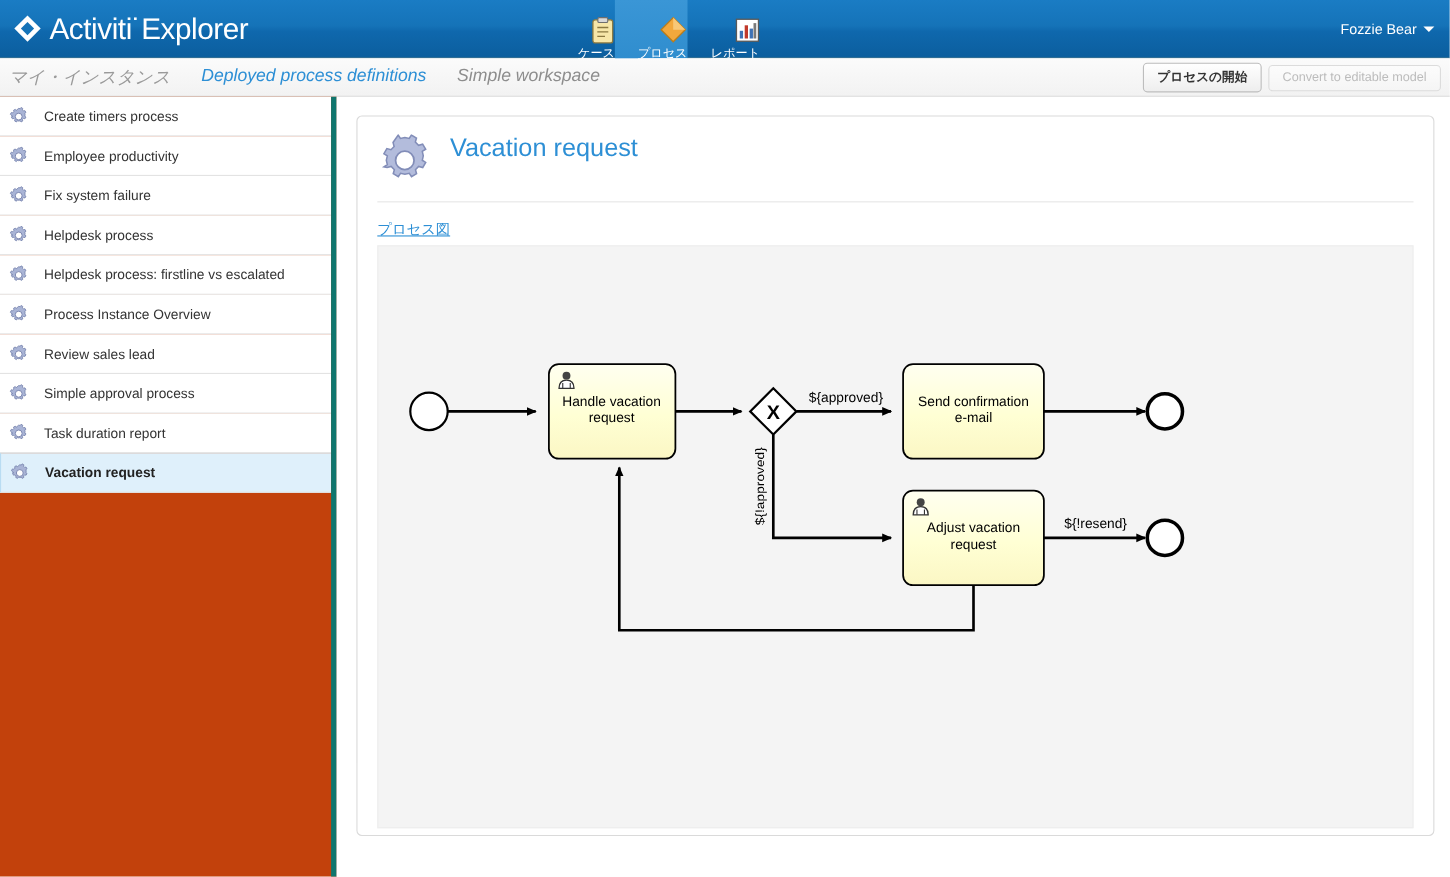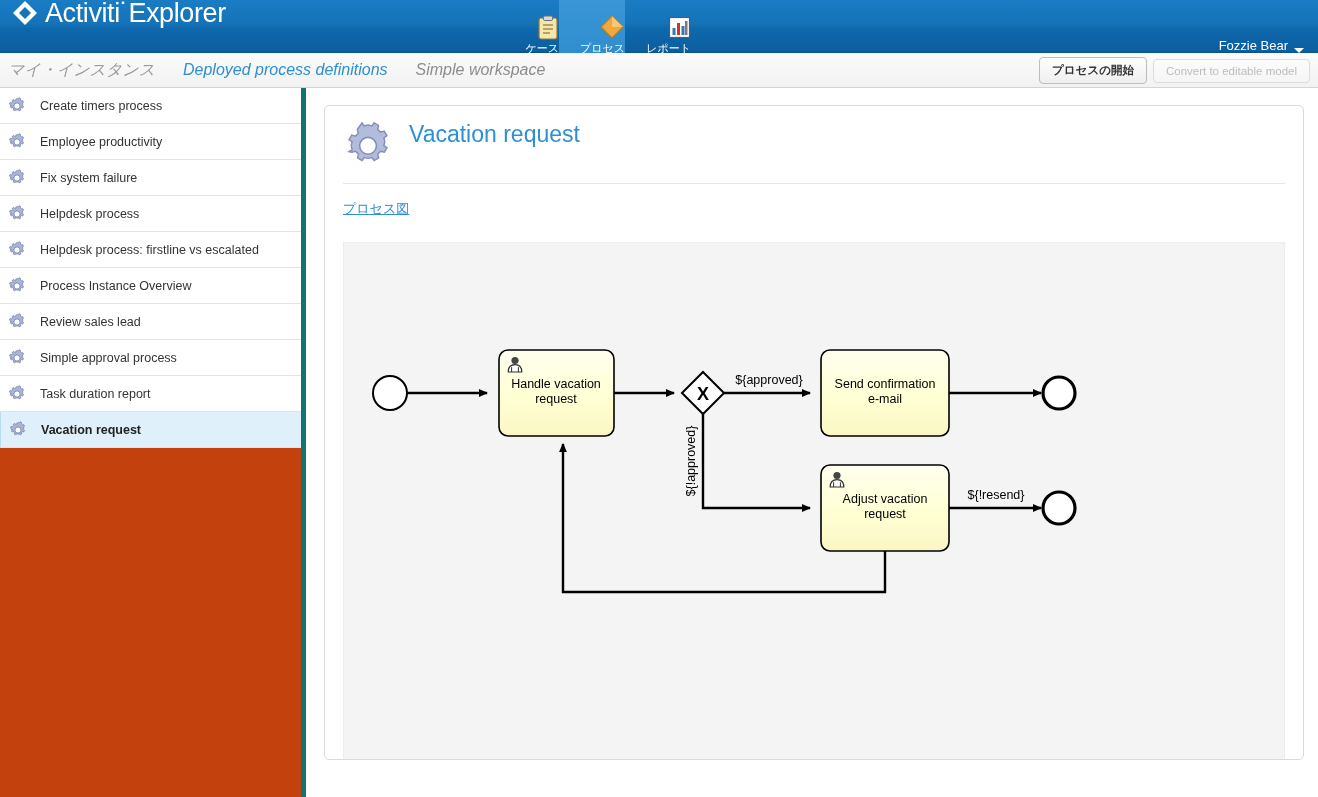--- a/index.html
+++ b/index.html
@@ -14,21 +14,21 @@
   
   .topbar {
     position: relative;
     height: 53px;
     background: linear-gradient(to bottom, #1a7cc4 0%, #1573b8 45%, #0f68ad 55%, #0b5e9e 100%);
     display: flex;
     align-items: center;
     border-bottom: 1px solid #08537f;
   }
   .brand {
-    display: flex; 
+    display: flex; align-items: center;
     padding-left: 12px;
     height: 53px;
   }
   .brand-diamond {
     width: 26px; height: 26px;
     margin-right: 7px;
     position: relative;
   }
   .brand-text {
     color: #ffffff;
@@ -76,21 +76,21 @@
     font-size: 11px;
     text-decoration: underline;
     margin-top: 1px;
     white-space: nowrap;
   }
 
   .userbox {
     position: absolute;
     right: 14px;
     top: 0; height: 53px;
-    display: flex; align-items: flex-end;
+    display: flex; align-items: center;
     color: #ffffff;
     font-size: 13px;
     cursor: pointer;
   }
   .caret-down {
     display: inline-block;
     margin-left: 6px;
     width: 0; height: 0;
     border-left: 5px solid transparent;
     border-right: 5px solid transparent;
@@ -214,21 +214,21 @@
   .det-meta .mi span.t { margin-left: 5px; }
 
   .diagram-label {
     margin-top: 16px;
     font-size: 13px;
     color: #2d8fd5;
     cursor: pointer;
     text-decoration: underline;
   }
   .diagram-area {
-    margin-top: 24px;
+    margin-top: 5px;
     height: 530px;
     background: #f4f4f4;
     border: 1px solid #ededed;
     position: relative;
     overflow: hidden;
   }
 </style>
 </head>
 <body>
 

